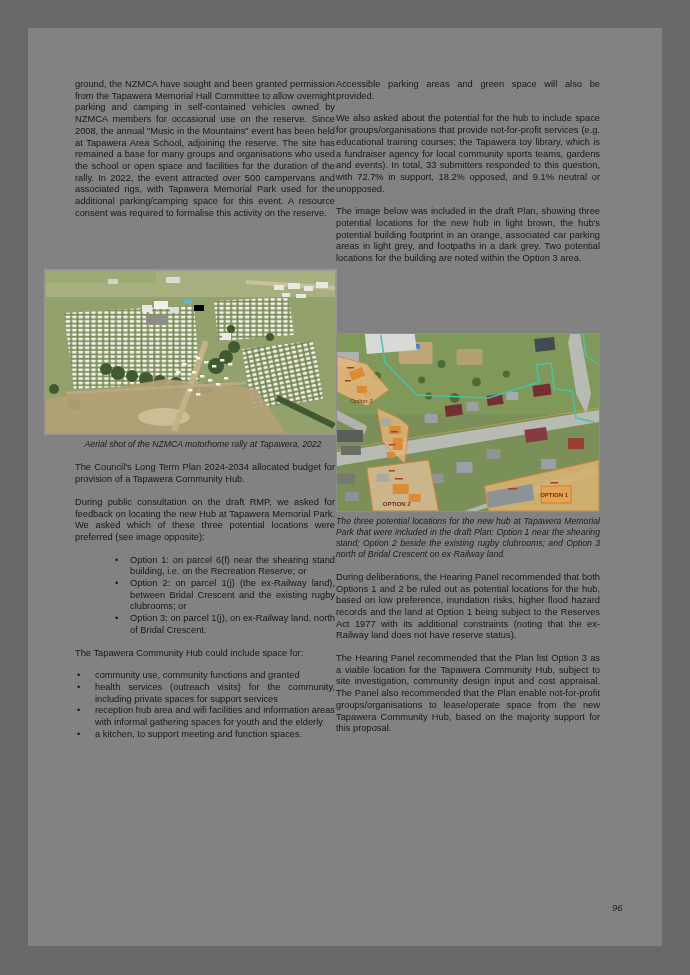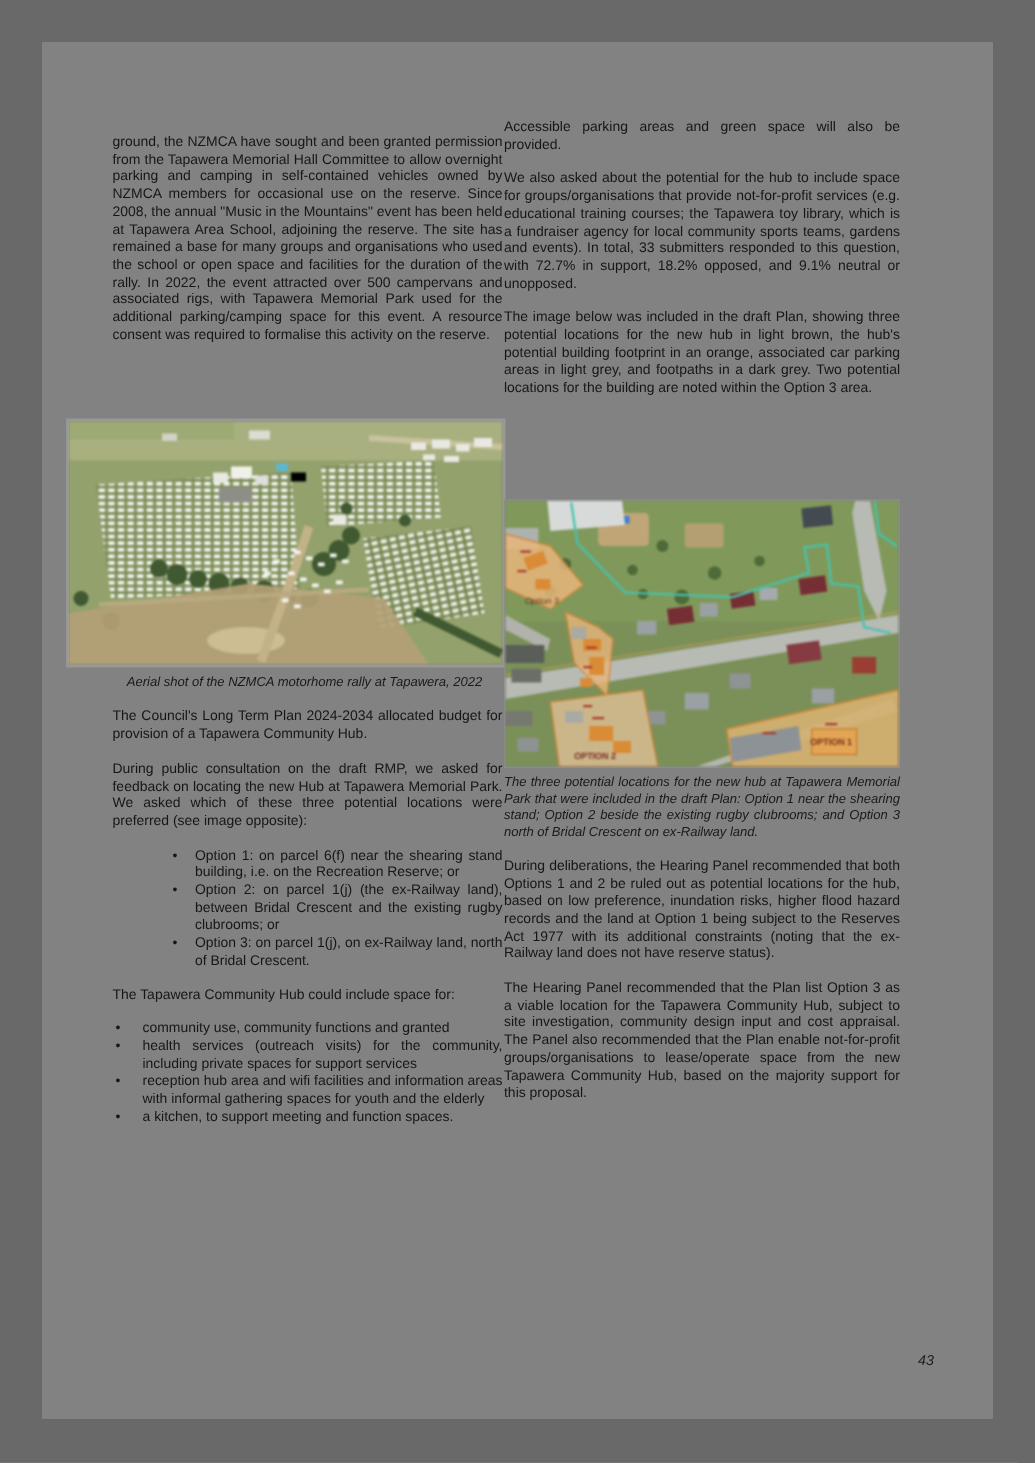--- a/index.html
+++ b/index.html
@@ -10,21 +10,21 @@
   }
   .page{
     position:absolute;left:28px;top:28px;width:634px;height:918px;
     background:#828282;
   }
   .col{
     position:absolute;color:#161616;
     font-size:9.3px;line-height:11.7px;text-align:justify;
     filter:blur(.35px);
   }
-  .col-left{left:75px;top:89px;width:260px;}
+  .col-left{left:75px;top:79px;width:260px;}
   .col-right{left:336px;top:79px;width:264px;}
   .col p{margin:0 0 11px 0;}
   .col ul{margin:0 0 11px 0;padding:0;list-style:none;}
   .ul-indent li{position:relative;margin-left:36px;padding-left:19px;}
   .ul-indent li::before{content:"\2022";position:absolute;left:4px;}
   .ul-flush li{position:relative;padding-left:20px;}
   .ul-flush li::before{content:"\2022";position:absolute;left:2px;}
   .figure{margin:0;text-align:left;}
   .figure-rally{margin:50px 0 0 -31px;width:293px;}
   .figure-map{margin:68px 0 0 0;width:264px;}
@@ -252,13 +252,13 @@
         </g>
       </svg>
     </div>
     <div class="caption caption-left">The three potential locations for the new hub at Tapawera Memorial Park that were included in the draft Plan: Option 1 near the shearing stand; Option 2 beside the existing rugby clubrooms; and Option 3 north of Bridal Crescent on ex-Railway land.</div>
   </div>
 
   <p>During deliberations, the Hearing Panel recommended that both Options 1 and 2 be ruled out as potential locations for the hub, based on low preference, inundation risks, higher flood hazard records and the land at Option 1 being subject to the Reserves Act 1977 with its additional constraints (noting that the ex-Railway land does not have reserve status).</p>
   <p>The Hearing Panel recommended that the Plan list Option 3 as a viable location for the Tapawera Community Hub, subject to site investigation, community design input and cost appraisal. The Panel also recommended that the Plan enable not-for-profit groups/organisations to lease/operate space from the new Tapawera Community Hub, based on the majority support for this proposal.</p>
 </div>
 
-<div class="pagenum">43</div>
+<div class="pagenum">96</div>
 
 </body></html>

